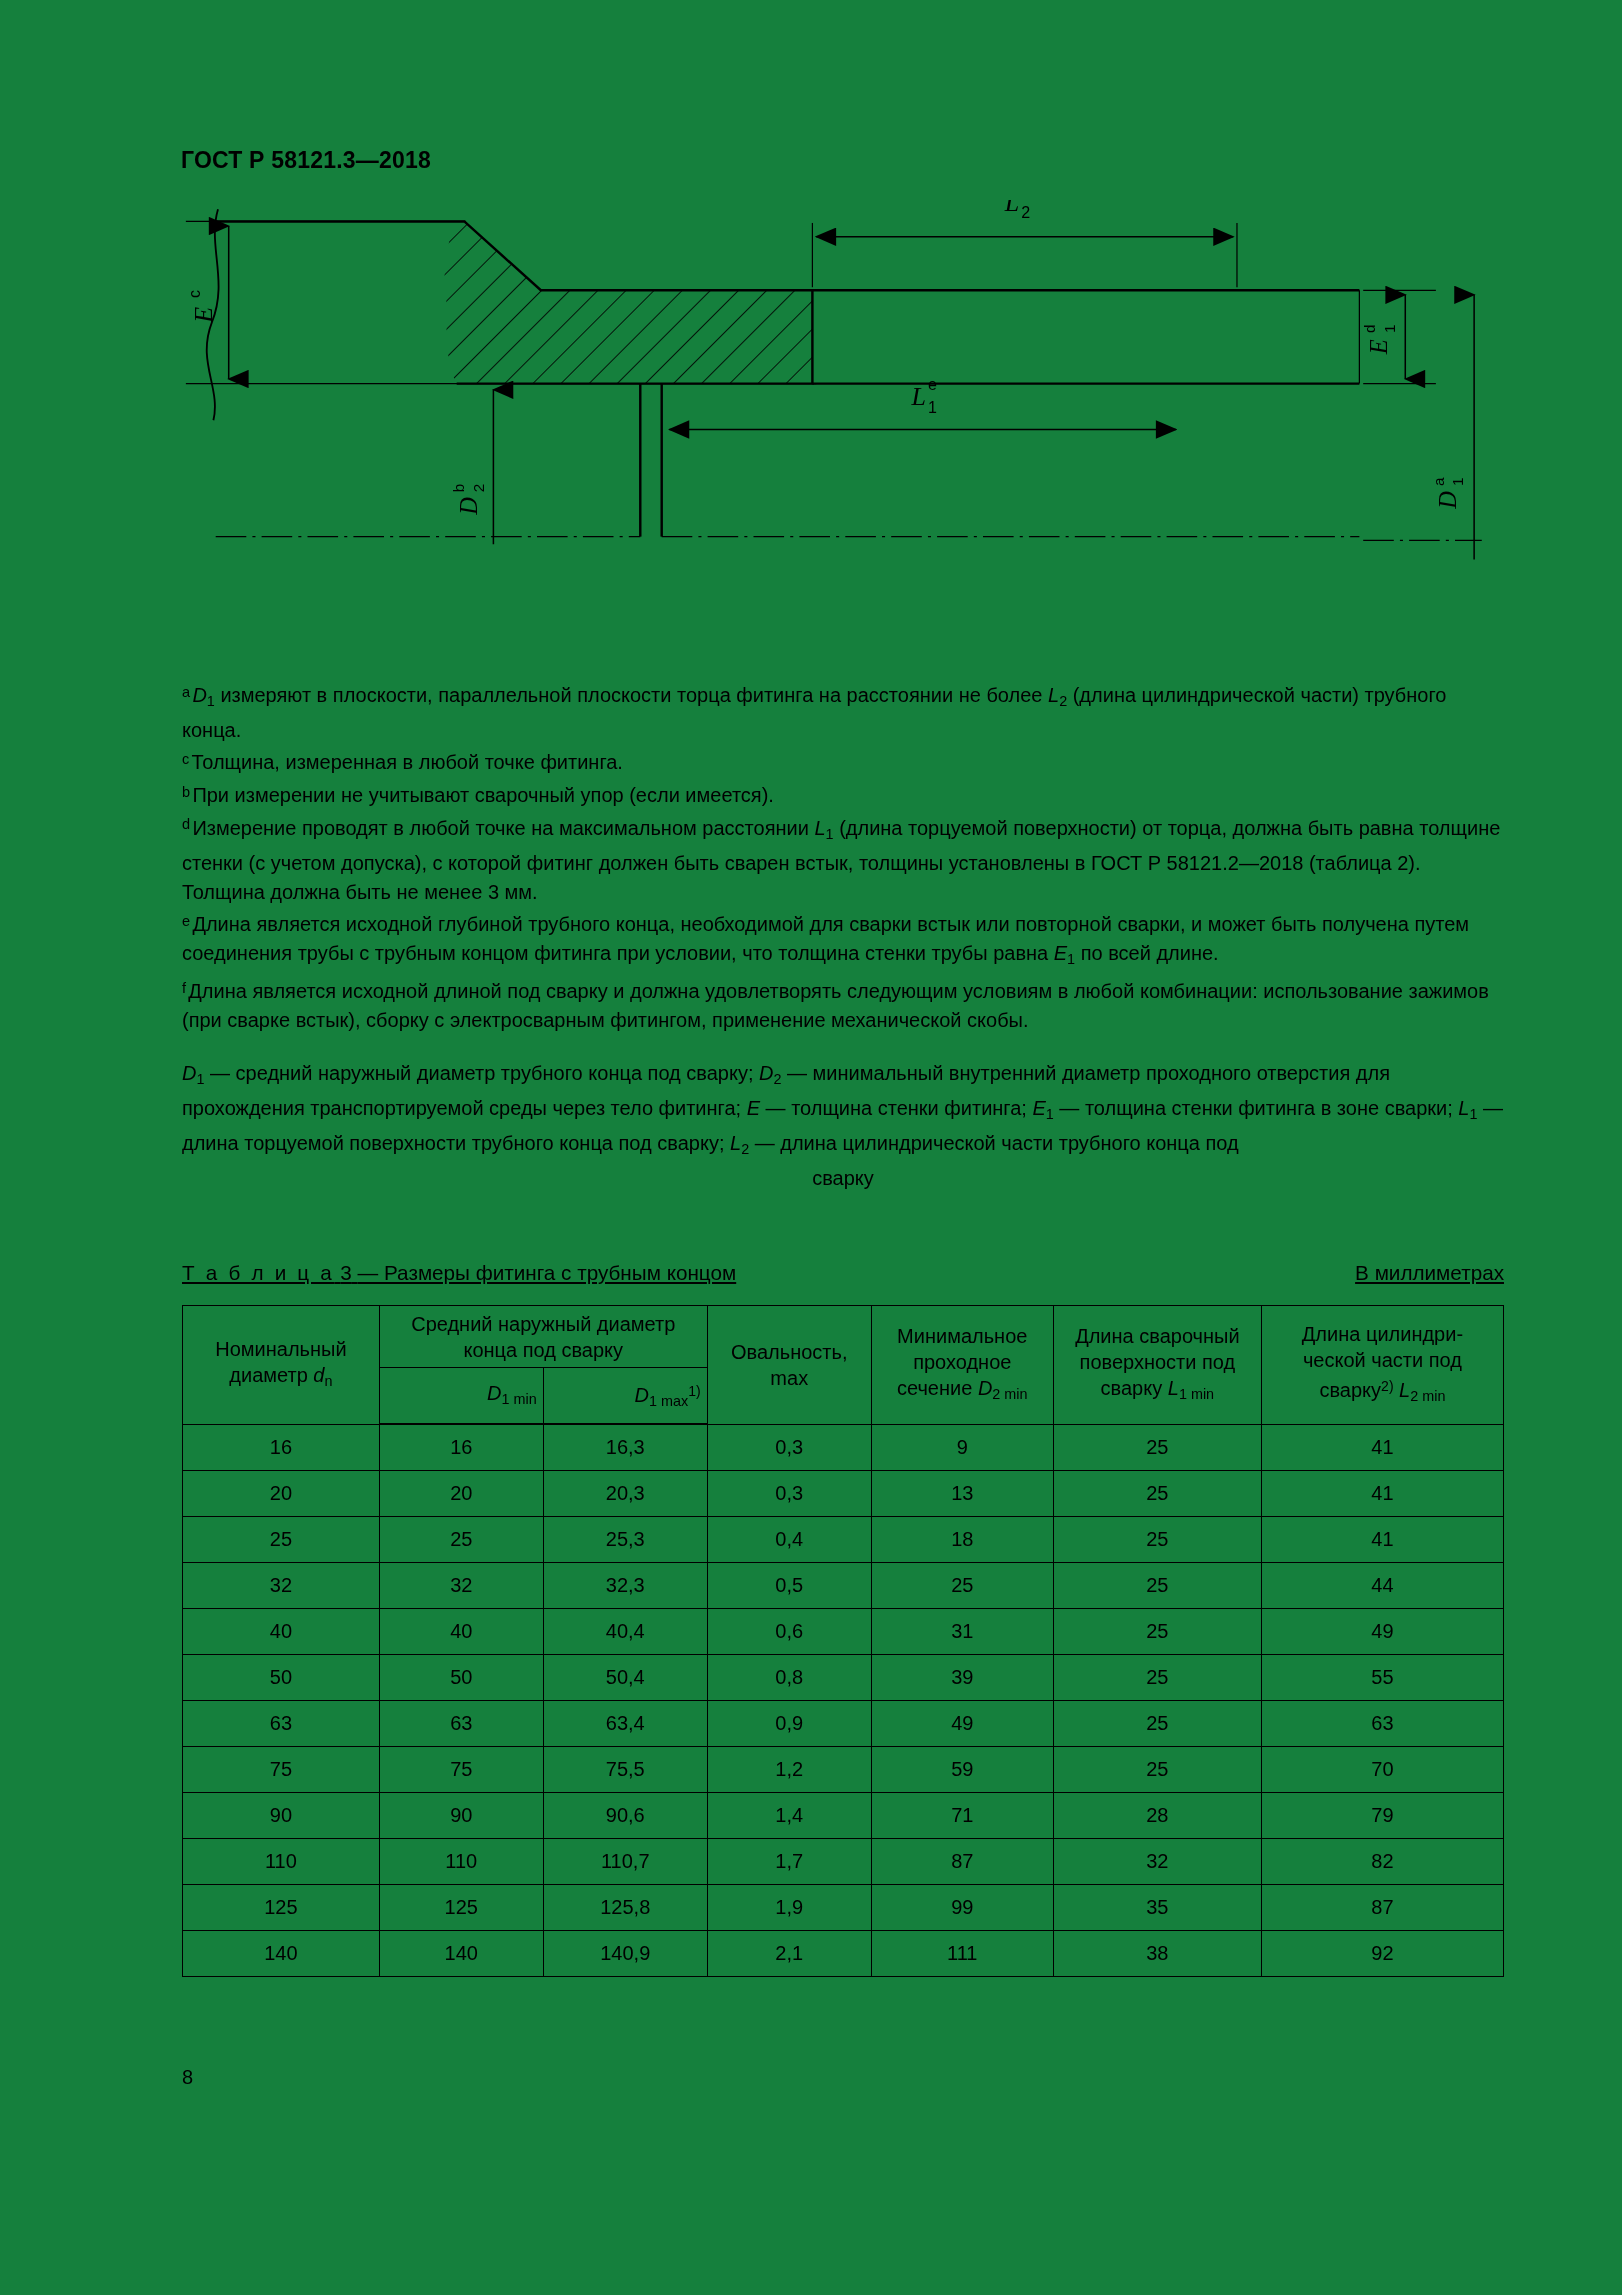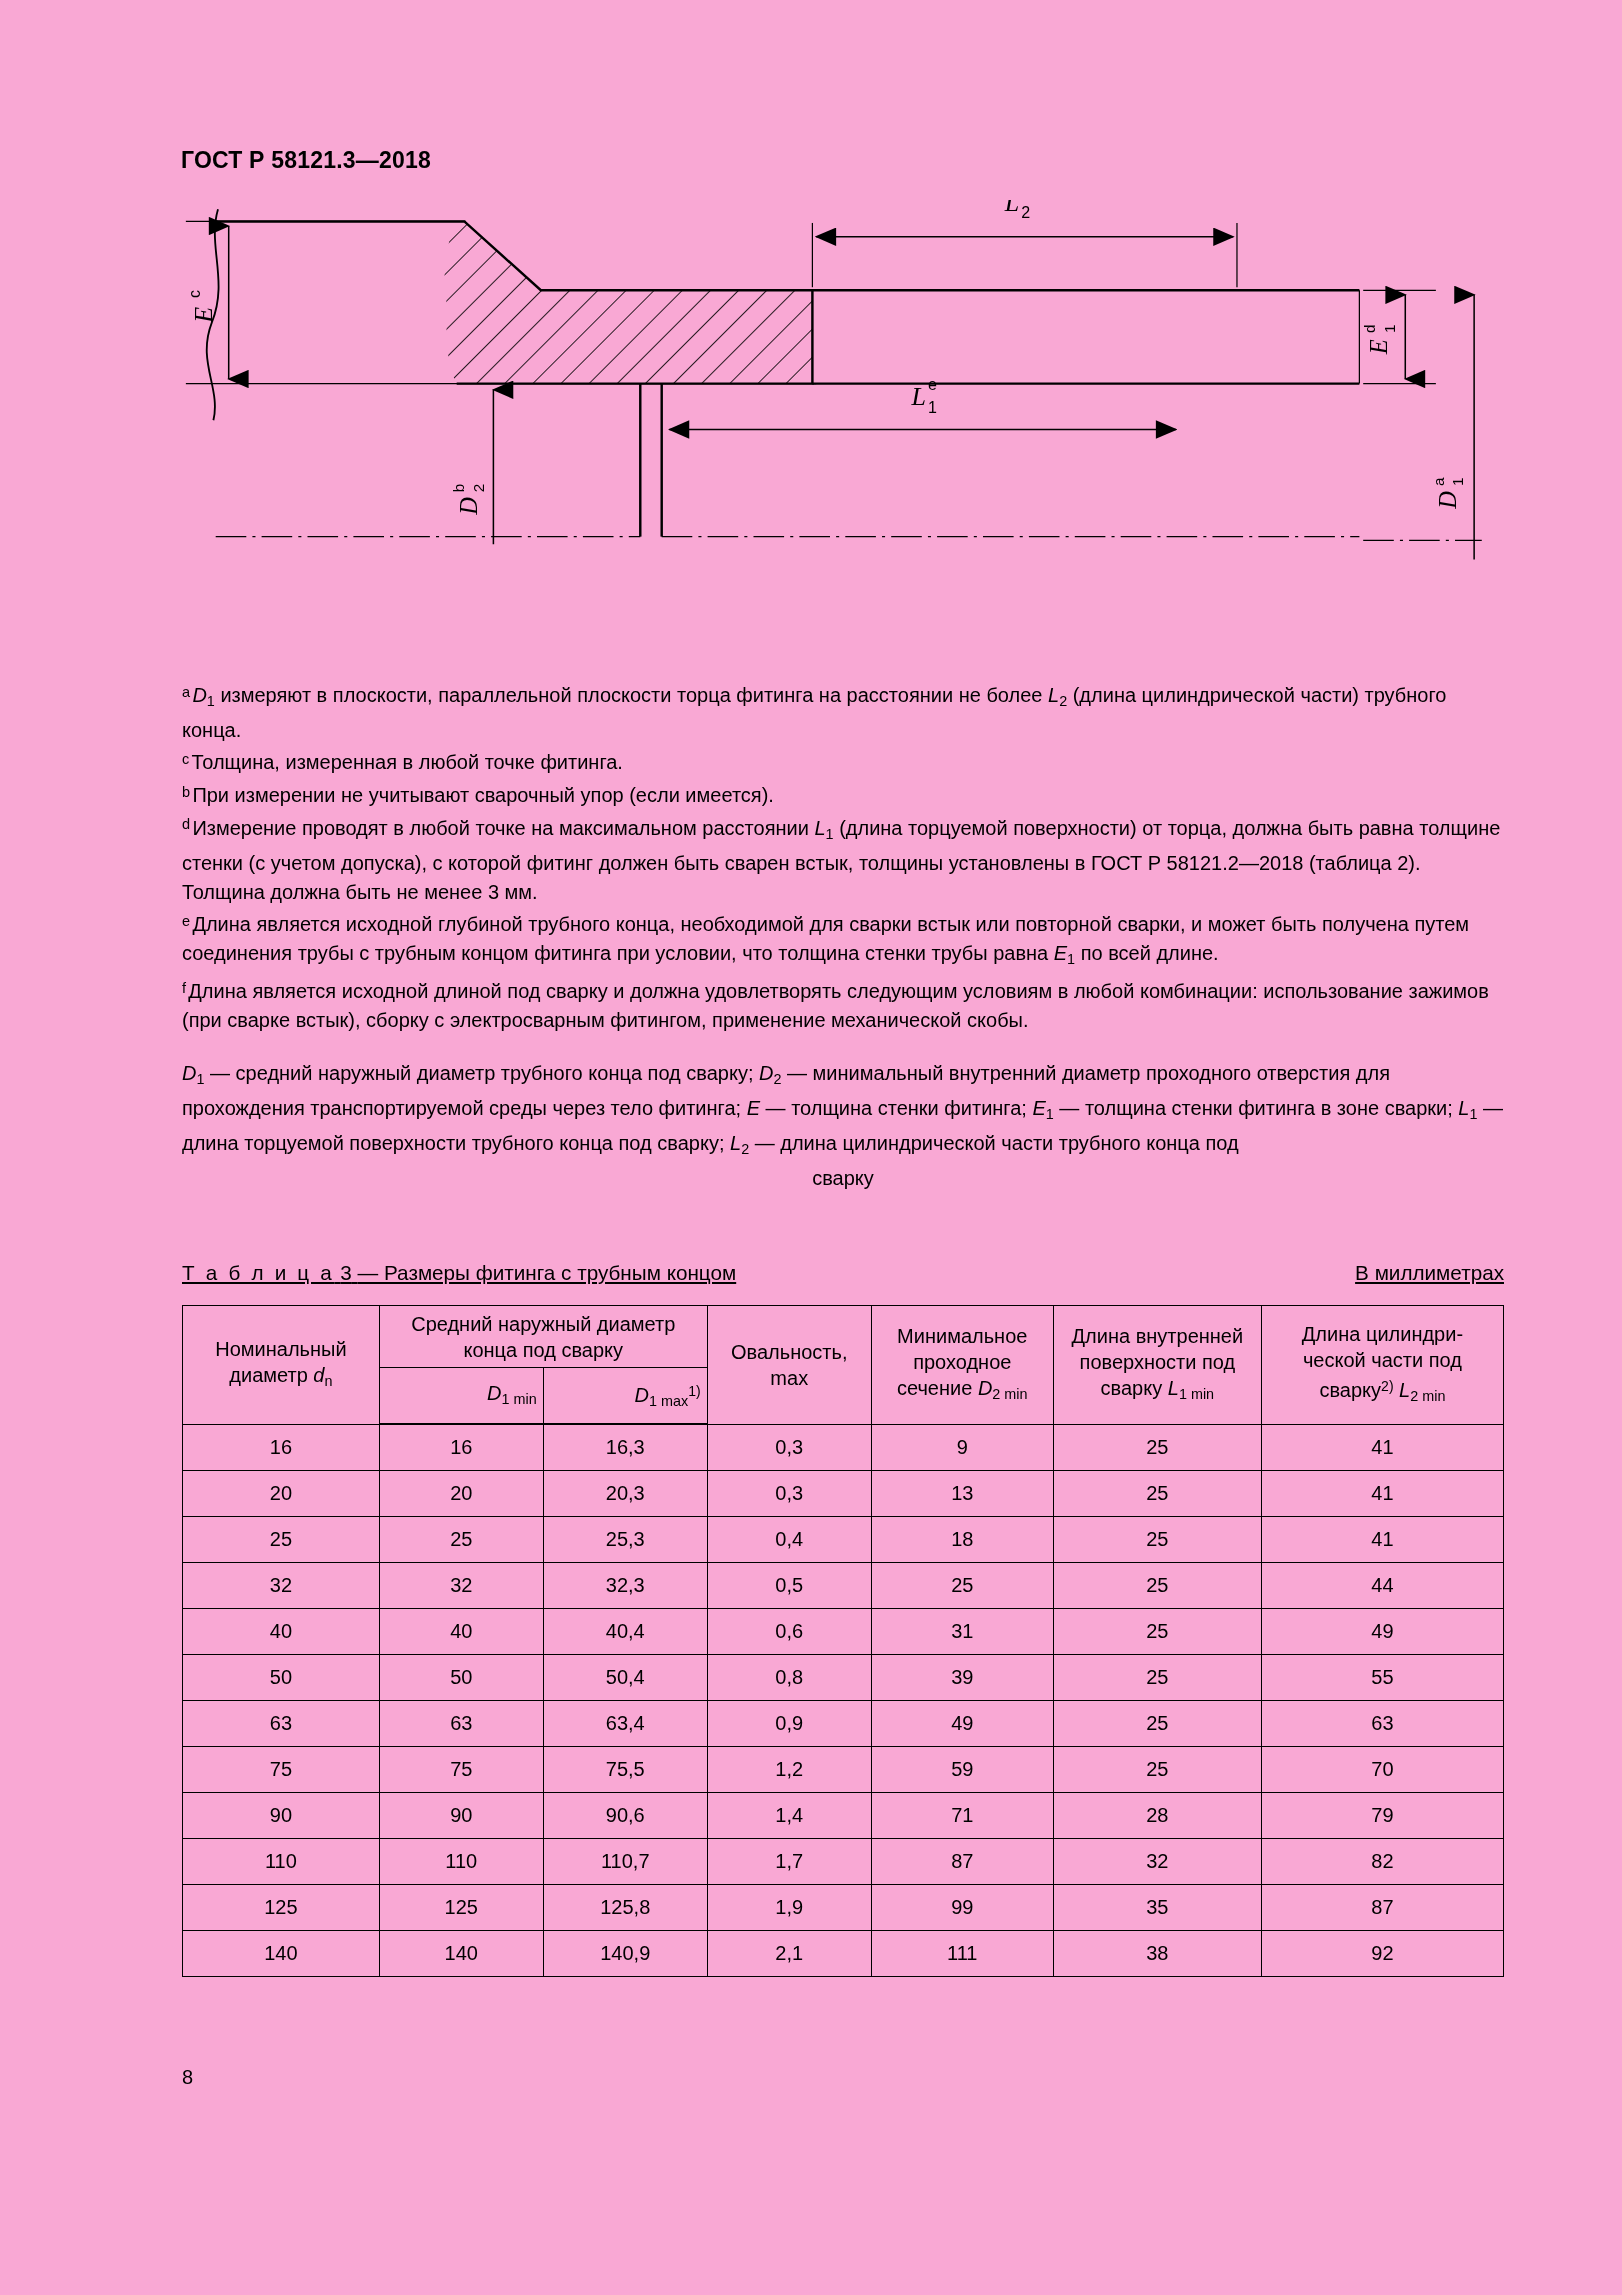--- a/index.html
+++ b/index.html
@@ -8,21 +8,21 @@
     background: #ffffff;
   }
   body {
     font-family: "Liberation Sans", sans-serif;
     color: #000000;
   }
   .page {
     position: relative;
     width: 1623px;
     height: 2295px;
-    background: #f9a8d4;
+    background: #15803d;
     box-sizing: border-box;
     overflow: hidden;
   }
 
   
   .doc-header {
     position: absolute;
     left: 181px;
     top: 147px;
     font-size: 23px;
@@ -322,21 +322,21 @@
           <th rowspan="2">
             <div>Овальность,</div>
             <div>max</div>
           </th>
           <th rowspan="2">
             <div>Минимальное</div>
             <div>проходное</div>
             <div>сечение <i class="sym">D</i><sub class="s">2 min</sub></div>
           </th>
           <th rowspan="2">
-            <div>Длина внутренней</div>
+            <div>Длина сварочный</div>
             <div>поверхности под</div>
             <div>сварку <i class="sym">L</i><sub class="s">1 min</sub></div>
           </th>
           <th rowspan="2">
             <div>Длина цилиндри-</div>
             <div>ческой части под</div>
             <div>сварку<sup class="sp">2)</sup> <i class="sym">L</i><sub class="s">2 min</sub></div>
           </th>
         </tr>
         <tr>

